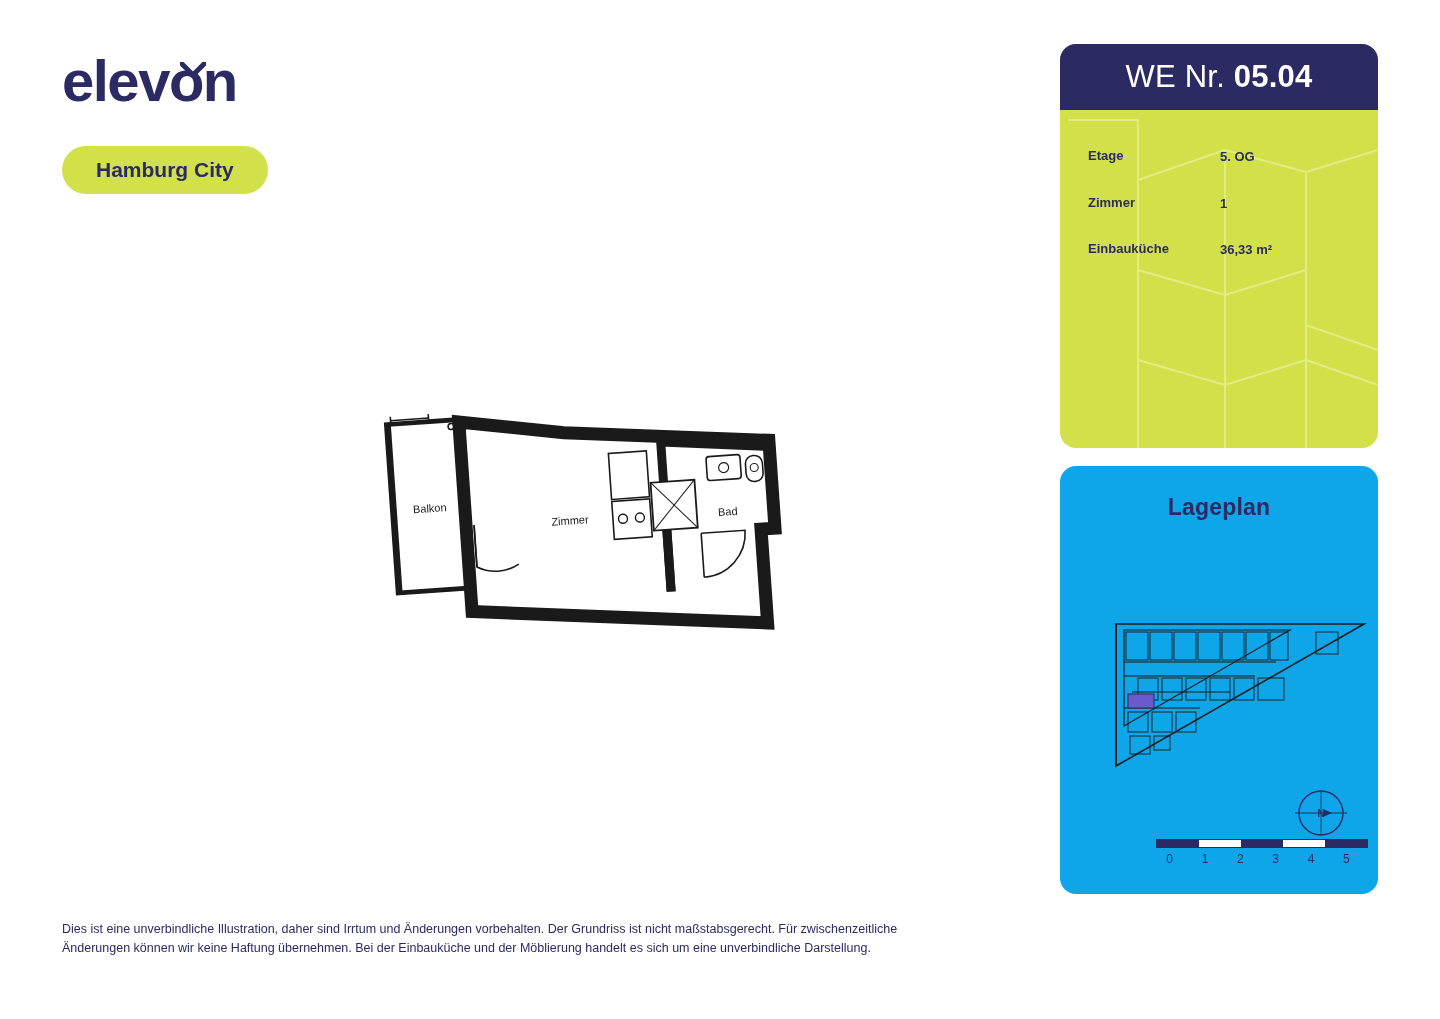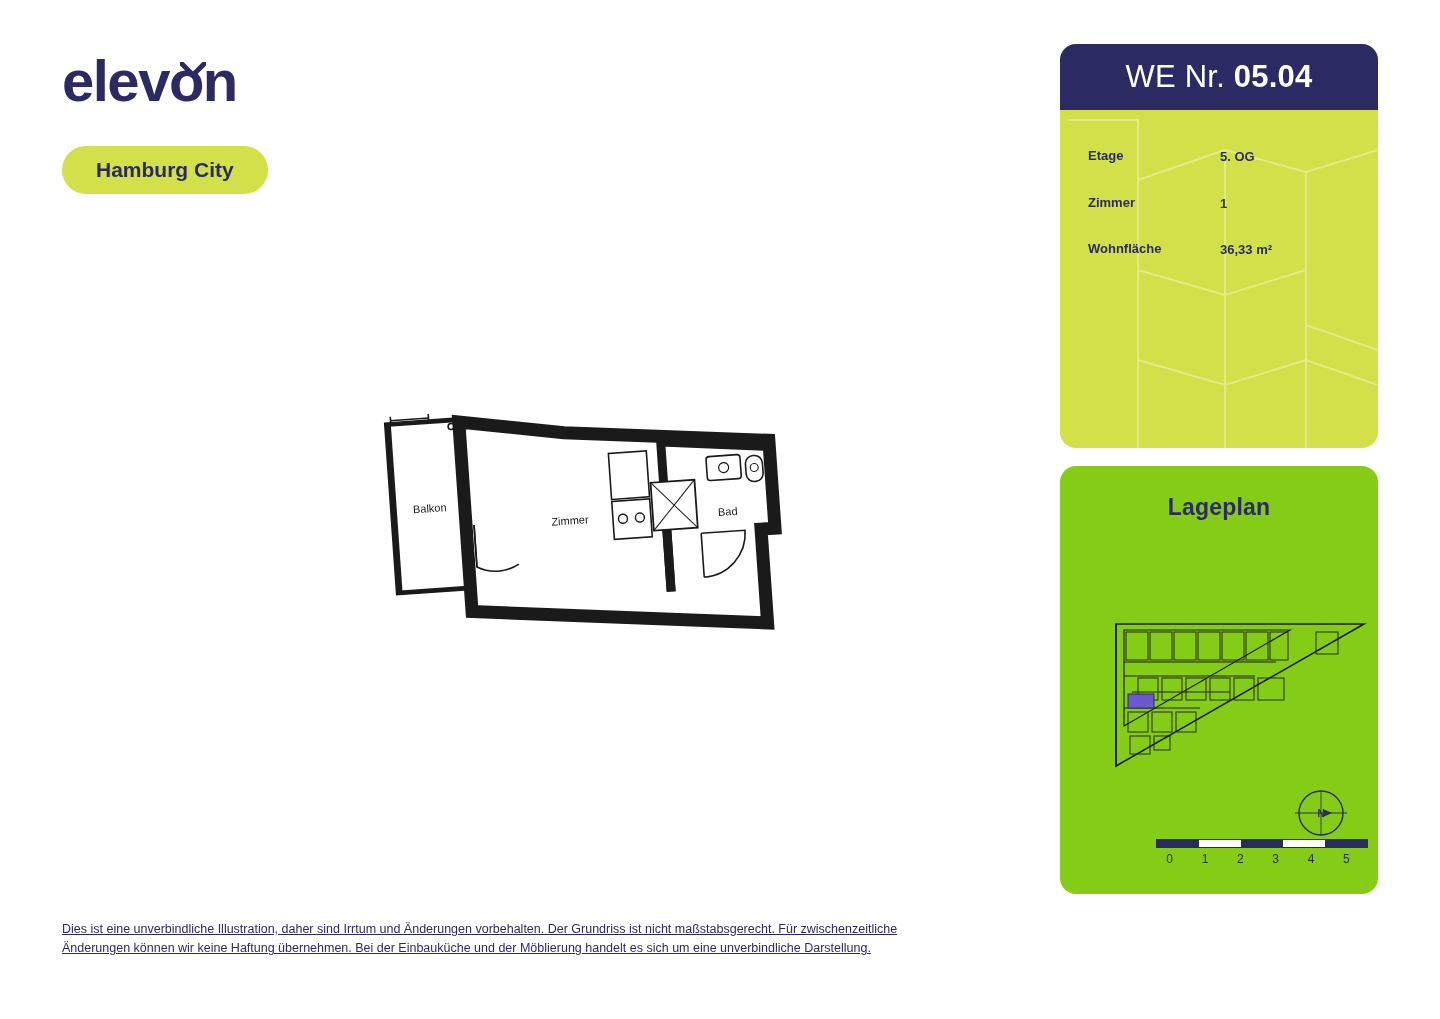--- a/index.html
+++ b/index.html
@@ -49,42 +49,42 @@
   .deco { position: absolute; inset: 0; pointer-events: none; }
   .rows { position: relative; padding: 38px 0 0 0; }
   .row { display: flex; font-size: 13px; font-weight: bold; color: #2b2a63;
          padding: 0 0 29px 28px; }
   .row .k { width: 132px; flex: 0 0 132px; }
   .row .v { flex: 1; line-height: 1.35; }
 
   
   .lage-card {
     position: absolute; left: 1060px; top: 466px; width: 318px; height: 428px;
-    border-radius: 16px; background: #84cc16;
+    border-radius: 16px; background: #0ea5e9;
   }
   .lage-title {
     text-align: center; font-size: 23px; font-weight: bold; color: #2b2a63;
     padding-top: 28px; letter-spacing: .2px;
   }
   .lage-map { position: absolute; left: 20px; top: 150px; width: 290px; height: 170px; }
   .compass { position: absolute; right: 28px; top: 318px; width: 58px; height: 58px; }
   .scalebar { position: absolute; left: 96px; bottom: 28px; width: 222px; }
   .scale-blocks { display: flex; height: 9px; width: 212px; border: 1px solid #2b2a63; }
   .scale-blocks div { flex: 1 1 0; }
   .scale-blocks div:nth-child(odd) { background: #2b2a63; }
   .scale-blocks div:nth-child(even) { background: #ffffff; }
   .scale-labels { display: flex; width: 212px; margin-left: -4px; margin-top: 4px; }
   .scale-labels span { width: 42.4px; text-align: center; font-size: 12px; color: #2b2a63; }
 
   
   .disclaimer {
     position: absolute; left: 62px; top: 920px; width: 880px;
     font-size: 12.5px; line-height: 1.55; color: #2b2a63;
   }
-  .disclaimer p { margin: 0; text-decoration: underline; }
+  .disclaimer p { margin: 0; }
 </style>
 </head>
 <body>
 
 <div class="page">
 
   <div class="brand">
     <div class="brand-wordmark">
       <span>elevon</span>
       <span class="brand-check">
@@ -181,21 +181,21 @@
       <div class="rows">
         <div class="row">
           <div class="k">Etage</div>
           <div class="v">5. OG</div>
         </div>
         <div class="row">
           <div class="k">Zimmer</div>
           <div class="v">1</div>
         </div>
         <div class="row">
-          <div class="k">Wohnfläche</div>
+          <div class="k">Einbauküche</div>
           <div class="v">36,33 m²</div>
         </div>
       </div>
     </div>
   </div>
 
   <div class="lage-card">
     <div class="lage-title">Lageplan</div>
 
     <div class="lage-map">

